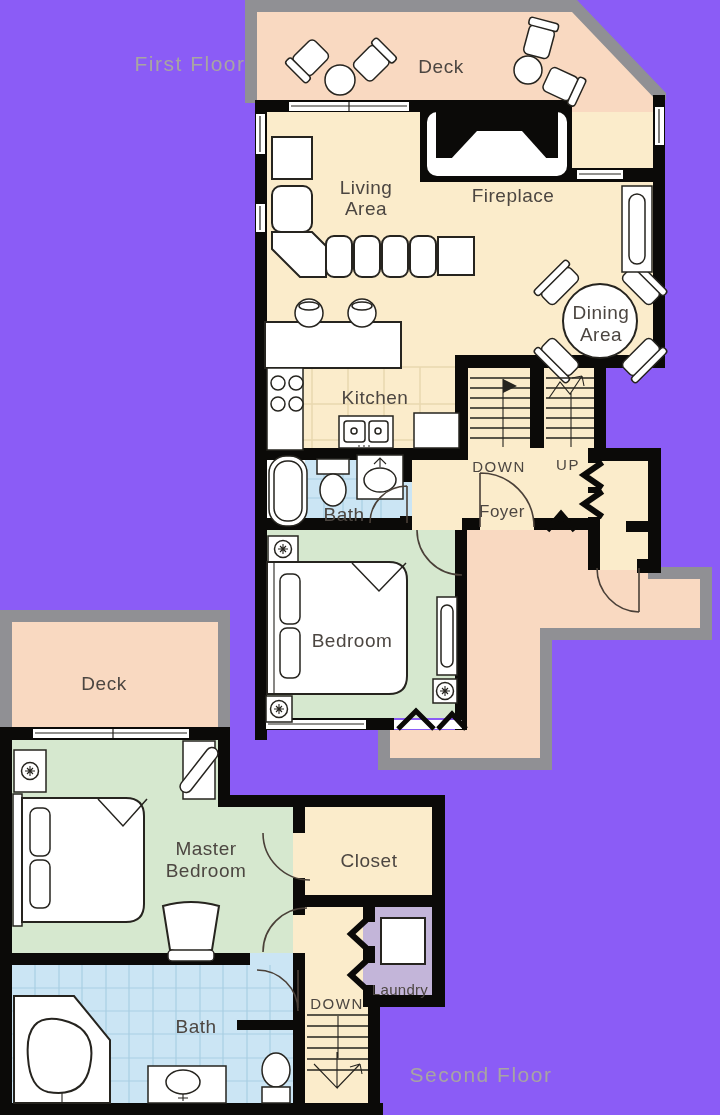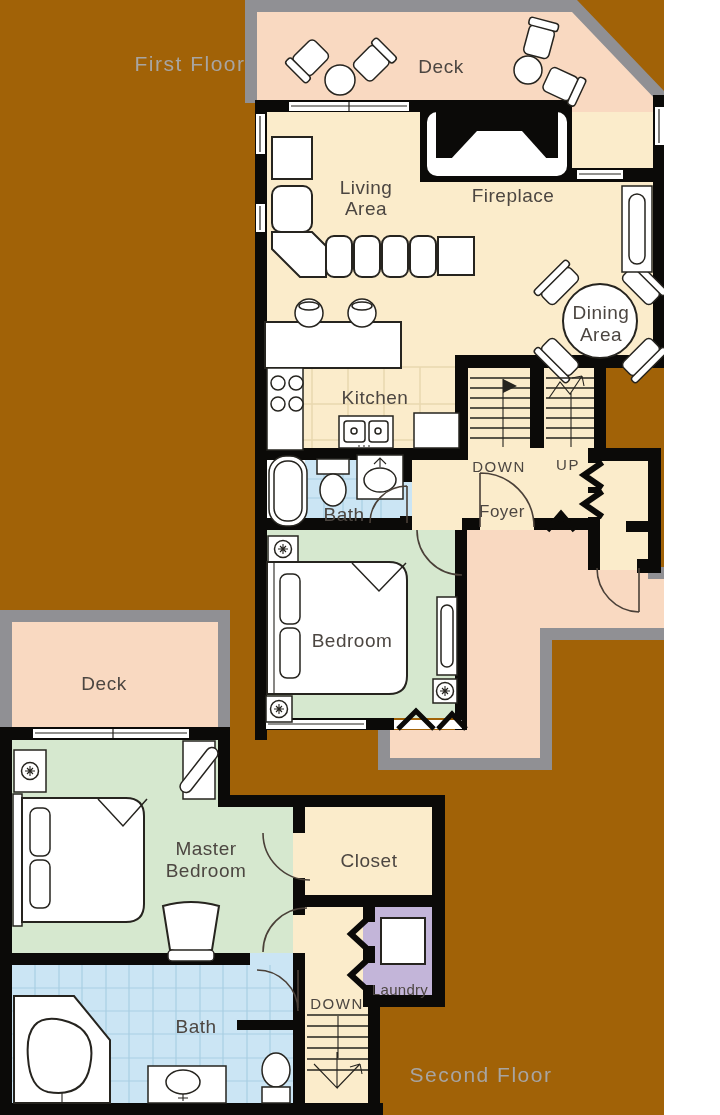--- a/index.html
+++ b/index.html
@@ -1,16 +1,16 @@
 <!DOCTYPE html>
 <html><head>
 <meta charset="utf-8">
 <style>
   html,body{margin:0;padding:0;background:#ffffff;}
-  .stage{position:relative;width:664px;height:1115px;background:#a16207;overflow:hidden;text-align:center;}
+  .stage{position:relative;width:720px;height:1115px;background:#8b5cf6;overflow:hidden;text-align:center;}
   svg{display:block;}
   .wall{fill:#0b0a08;}
   .deckf{fill:#f9d9c1;}
   .cream{fill:#fbeccb;}
   .green{fill:#d6e8cf;}
   .blue{fill:#cbe5f4;}
   .purple{fill:#c3b5d9;}
   .gray{fill:#909094;}
   .white{fill:#ffffff;}
   .furn{fill:#ffffff;stroke:#26241f;stroke-width:2;}

